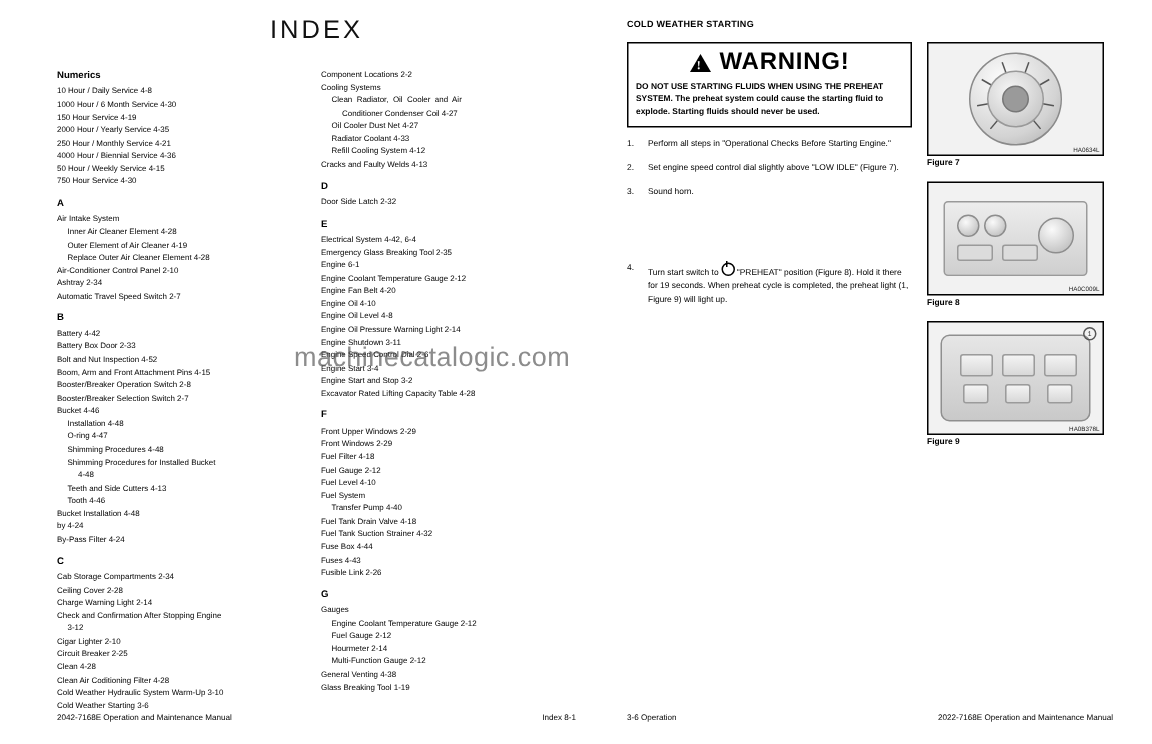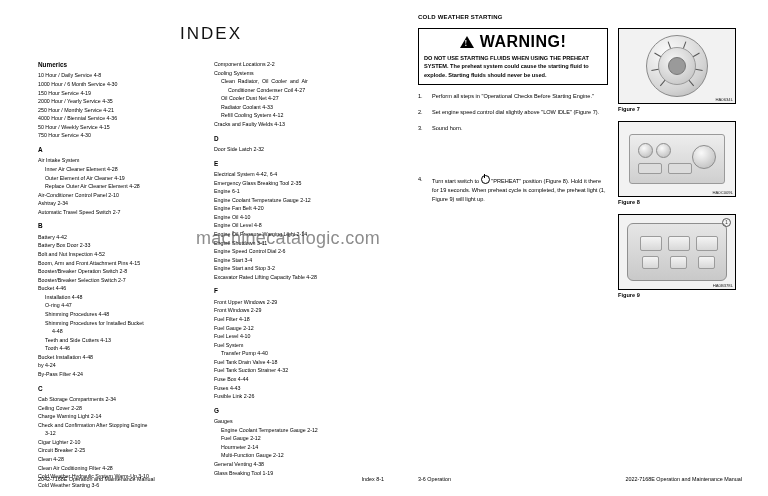--- a/index.html
+++ b/index.html
@@ -21,21 +21,21 @@
     width: 768px;
     height: 496px;
   }
   
   .index-page {
     position: absolute;
     left: 0; top: 0;
     width: 394px;
     height: 496px;
     box-sizing: border-box;
-    padding: 16px 10px 10px 38px;
+    padding: 2px 10px 10px 38px;
   }
   .index-title {
     text-align: center;
     font-size: 17px;
     letter-spacing: 2px;
     font-weight: normal;
     margin: 8px 0 16px 0;
     color: #111;
   }
   .index-cols {

